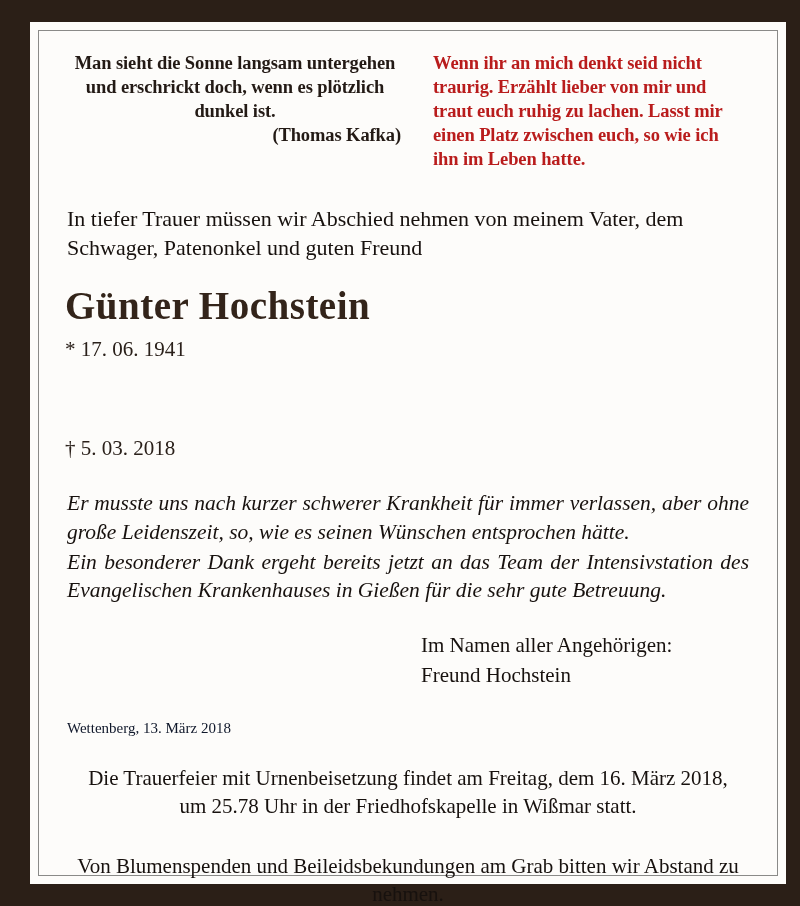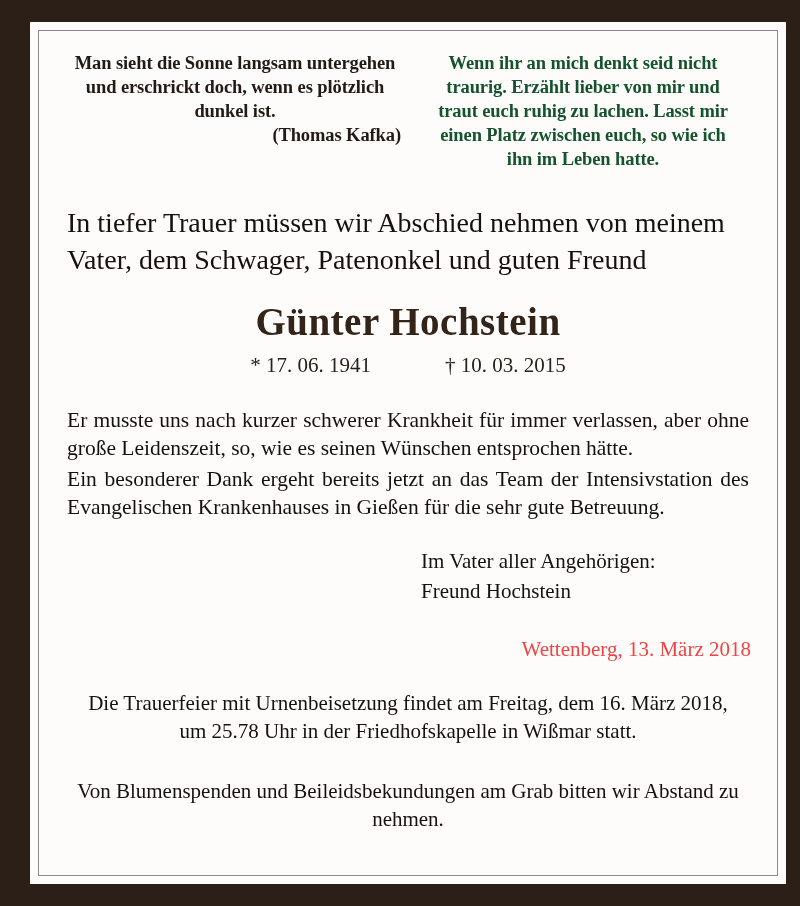--- a/index.html
+++ b/index.html
@@ -65,88 +65,89 @@
     color: #231a15;
     letter-spacing: -0.1px;
   }
   .quote-left .attrib {
     display: block;
     text-align: right;
     padding-right: 4px;
   }
   .quote-right {
     width: 300px;
-    text-align: center;
+    text-align: left;
     font-size: 18.5px;
     line-height: 1.30;
     font-weight: bold;
-    color: #14532d;
+    color: #b91c1c;
     letter-spacing: -0.1px;
     margin-right: 18px;
   }
 
   
   .intro {
     margin-top: 34px;
-    font-size: 28px;
+    font-size: 22px;
     line-height: 1.30;
     text-align: left;
     color: #17110e;
     padding: 0 2px;
   }
 
   
   .name-block {
     margin-top: 24px;
-    text-align: center;
   }
   .deceased-name {
     font-size: 39px;
     font-weight: bold;
     color: #33241a;
     letter-spacing: 0.5px;
     line-height: 1.05;
   }
   .dates {
     margin-top: 10px;
     font-size: 21px;
     color: #2a201a;
     display: flex;
     justify-content: center;
     gap: 74px;
+    flex-direction: column;
   }
   .date-item { white-space: nowrap; }
 
   
   .para {
     font-size: 21.5px;
     line-height: 1.32;
     color: #17110e;
     text-align: justify;
     padding: 0 2px;
+    font-style: italic;
   }
   .para-illness { margin-top: 28px; }
   .para-thanks  { margin-top: 2px; }
 
   
   .signature {
     margin-top: 26px;
     text-align: left;
     padding-left: 356px;
     font-size: 21px;
     line-height: 1.42;
     color: #17110e;
   }
 
   
   .place-date {
     margin-top: 30px;
-    font-size: 21px;
-    color: #ef4444;
-    text-align: right;
+    font-size: 15px;
+    color: #0f172a;
+    text-align: left;
     padding-left: 2px;
   }
 
   
   .centered-note {
     text-align: center;
     font-size: 21px;
     line-height: 1.33;
     color: #17110e;
     padding: 0 8px;
@@ -171,29 +172,29 @@
           </div>
           <div class="quote-right">Wenn ihr an mich denkt seid nicht traurig. Erzählt lieber von mir und traut euch ruhig zu lachen. Lasst mir einen Platz zwischen euch, so wie ich ihn im Leben hatte.</div>
         </div>
 
         <div class="intro">In tiefer Trauer müssen wir Abschied nehmen von meinem Vater, dem Schwager, Patenonkel und guten Freund</div>
 
         <div class="name-block">
           <div class="deceased-name">Günter Hochstein</div>
           <div class="dates">
             <span class="date-item">* 17. 06. 1941</span>
-            <span class="date-item">† 10. 03. 2015</span>
+            <span class="date-item">† 5. 03. 2018</span>
           </div>
         </div>
 
         <div class="para para-illness">Er musste uns nach kurzer schwerer Krankheit für immer verlassen, aber ohne große Leidenszeit, so, wie es seinen Wünschen entsprochen hätte.</div>
         <div class="para para-thanks">Ein besonderer Dank ergeht bereits jetzt an das Team der Intensivstation des Evangelischen Krankenhauses in Gießen für die sehr gute Betreuung.</div>
 
         <div class="signature">
-          <div>Im Vater aller Angehörigen:</div>
+          <div>Im Namen aller Angehörigen:</div>
           <div>Freund Hochstein</div>
         </div>
 
         <div class="place-date">Wettenberg, 13. März 2018</div>
 
         <div class="centered-note note-ceremony">Die Trauerfeier mit Urnenbeisetzung findet am Freitag, dem 16. März 2018, um 25.78 Uhr in der Friedhofskapelle in Wißmar statt.</div>
 
         <div class="centered-note note-flowers">Von Blumenspenden und Beileidsbekundungen am Grab bitten wir Abstand zu nehmen.</div>
 
       </div>

